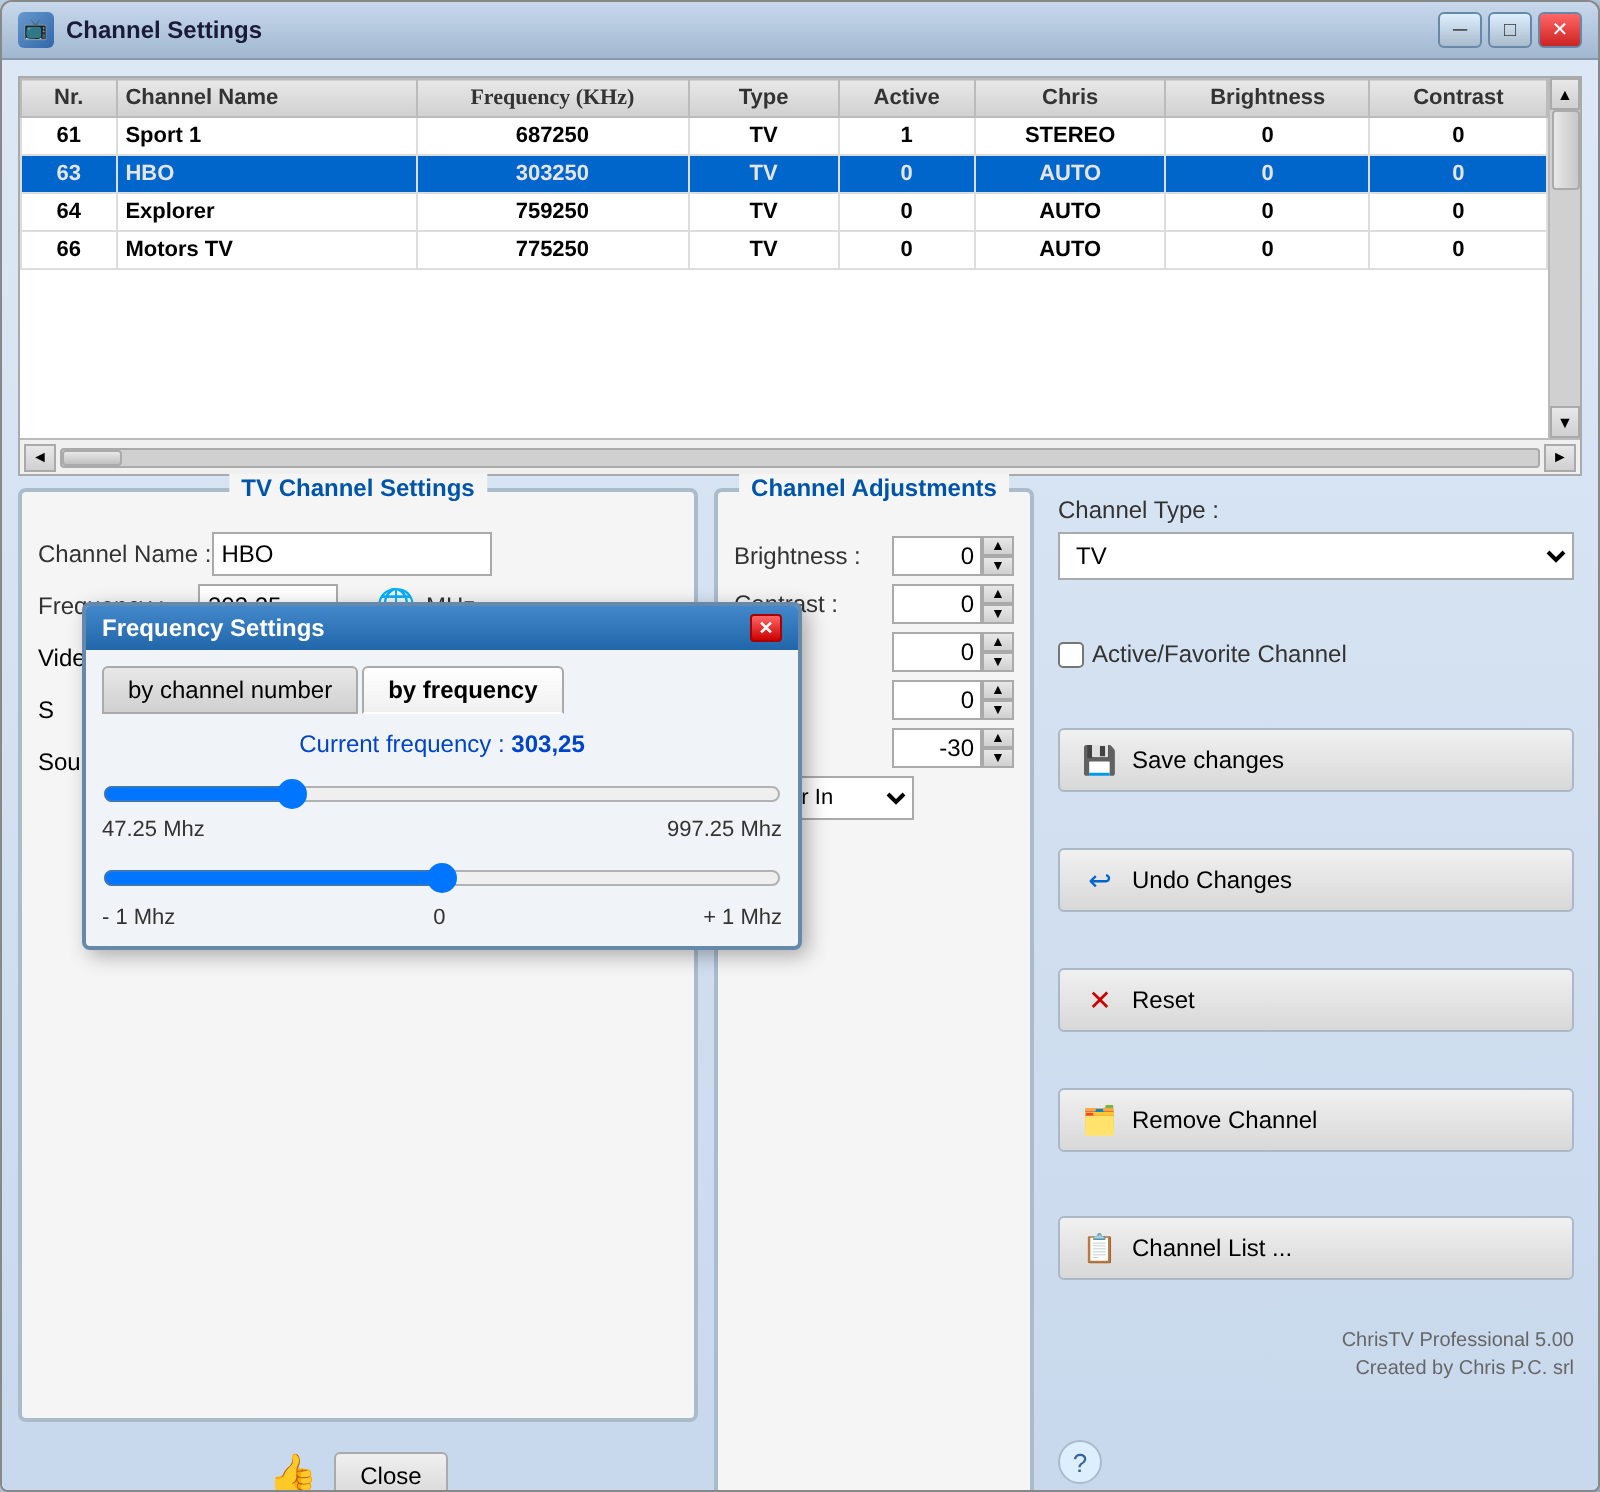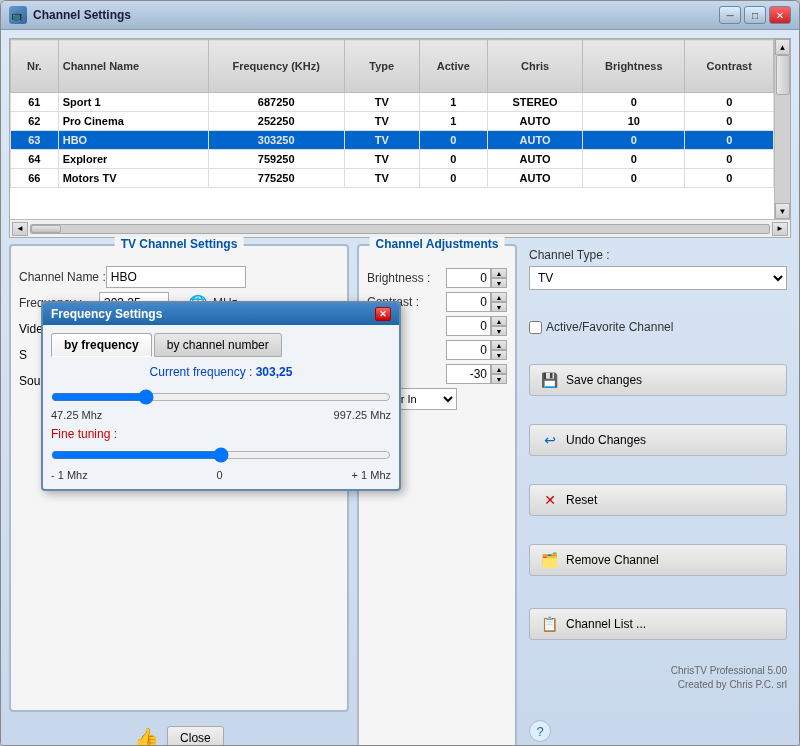--- a/index.html
+++ b/index.html
@@ -90,21 +90,21 @@
 
     .channel-table {
       width: 100%;
       border-collapse: collapse;
       table-layout: fixed;
     }
 
     .channel-table th {
       background: linear-gradient(to bottom, #e8e8e8, #d0d0d0);
       border: 1px solid #bbb;
-      padding: 20px 4px;
+      padding: 3px 4px;
       text-align: center;
       font-size: 11px;
       font-weight: bold;
       color: #333;
     }
 
     .channel-table td {
       border: 1px solid #ddd;
       padding: 3px 4px;
       text-align: center;
@@ -112,21 +112,21 @@
       font-weight: bold;
     }
 
     .row-selected {
       background: #0066cc !important;
       color: #e5e5e5;
     }
 
     .col-nr { width: 35px; }
     .col-name { width: 110px; text-align: left !important; }
-    .col-freq { width: 100px; }
+    .col-freq { width: 100px; font-family: Liberation Serif, serif; }
     .col-type { width: 55px; }
     .col-active { width: 50px; }
     .col-mode { width: 70px; }
     .col-bright { width: 75px; }
     .col-contrast { width: 65px; }
 
     .table-hscroll {
       display: flex;
       align-items: center;
       height: 18px;
@@ -622,30 +622,20 @@
             <tr>
                   <td>61</td>
                   <td style="text-align: left;">Sport 1</td>
                   <td>687250</td>
                   <td>TV</td>
                   <td>1</td>
                   <td>STEREO</td>
                   <td>0</td>
                   <td>0</td>
                 </tr>
-                <tr>
-                  <td>62</td>
-                  <td style="text-align: left;">Pro Cinema</td>
-                  <td>252250</td>
-                  <td>TV</td>
-                  <td>1</td>
-                  <td>AUTO</td>
-                  <td>10</td>
-                  <td>0</td>
-                </tr>
                 <tr class="row-selected">
                   <td>63</td>
                   <td style="text-align: left;">HBO</td>
                   <td>303250</td>
                   <td>TV</td>
                   <td>0</td>
                   <td>AUTO</td>
                   <td>0</td>
                   <td>0</td>
                 </tr>
@@ -737,34 +727,33 @@
             </select>
           </div>
 
           <div class="freq-settings-dialog">
             <div class="dialog-title-bar">
               <span>Frequency Settings</span>
               <div class="dialog-close">✕</div>
             </div>
             <div class="dialog-content">
               <div class="tab-row">
+                <button class="tab-btn">by channel number</button>
                 <button class="tab-btn active">by frequency</button>
-                <button class="tab-btn">by channel number</button>
               </div>
               <div class="current-freq-label">
                 <span>Current frequency :</span>
                 <span style="font-weight:bold;">303,25</span>
               </div>
               <input type="range" min="4725" max="99725" value="30325" style="width: 100%;">
               <div class="freq-range-labels">
                 <span>47.25 Mhz</span>
                 <span>997.25 Mhz</span>
               </div>
               <div class="fine-tuning-section">
-                <div class="fine-tuning-label">Fine tuning :</div>
                 <input type="range" min="-100" max="100" value="0" style="width: 100%;">
                 <div class="fine-tune-labels">
                   <span>- 1 Mhz</span>
                   <span>0</span>
                   <span>+ 1 Mhz</span>
                 </div>
               </div>
             </div>
           </div>
 

